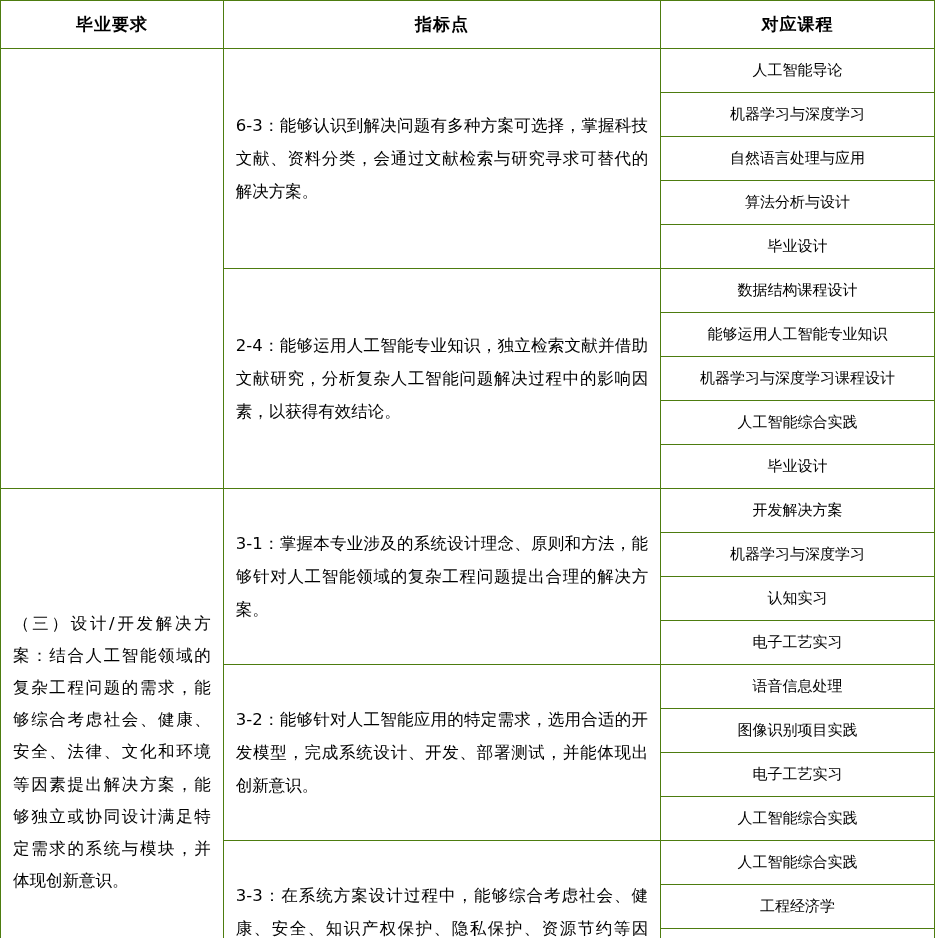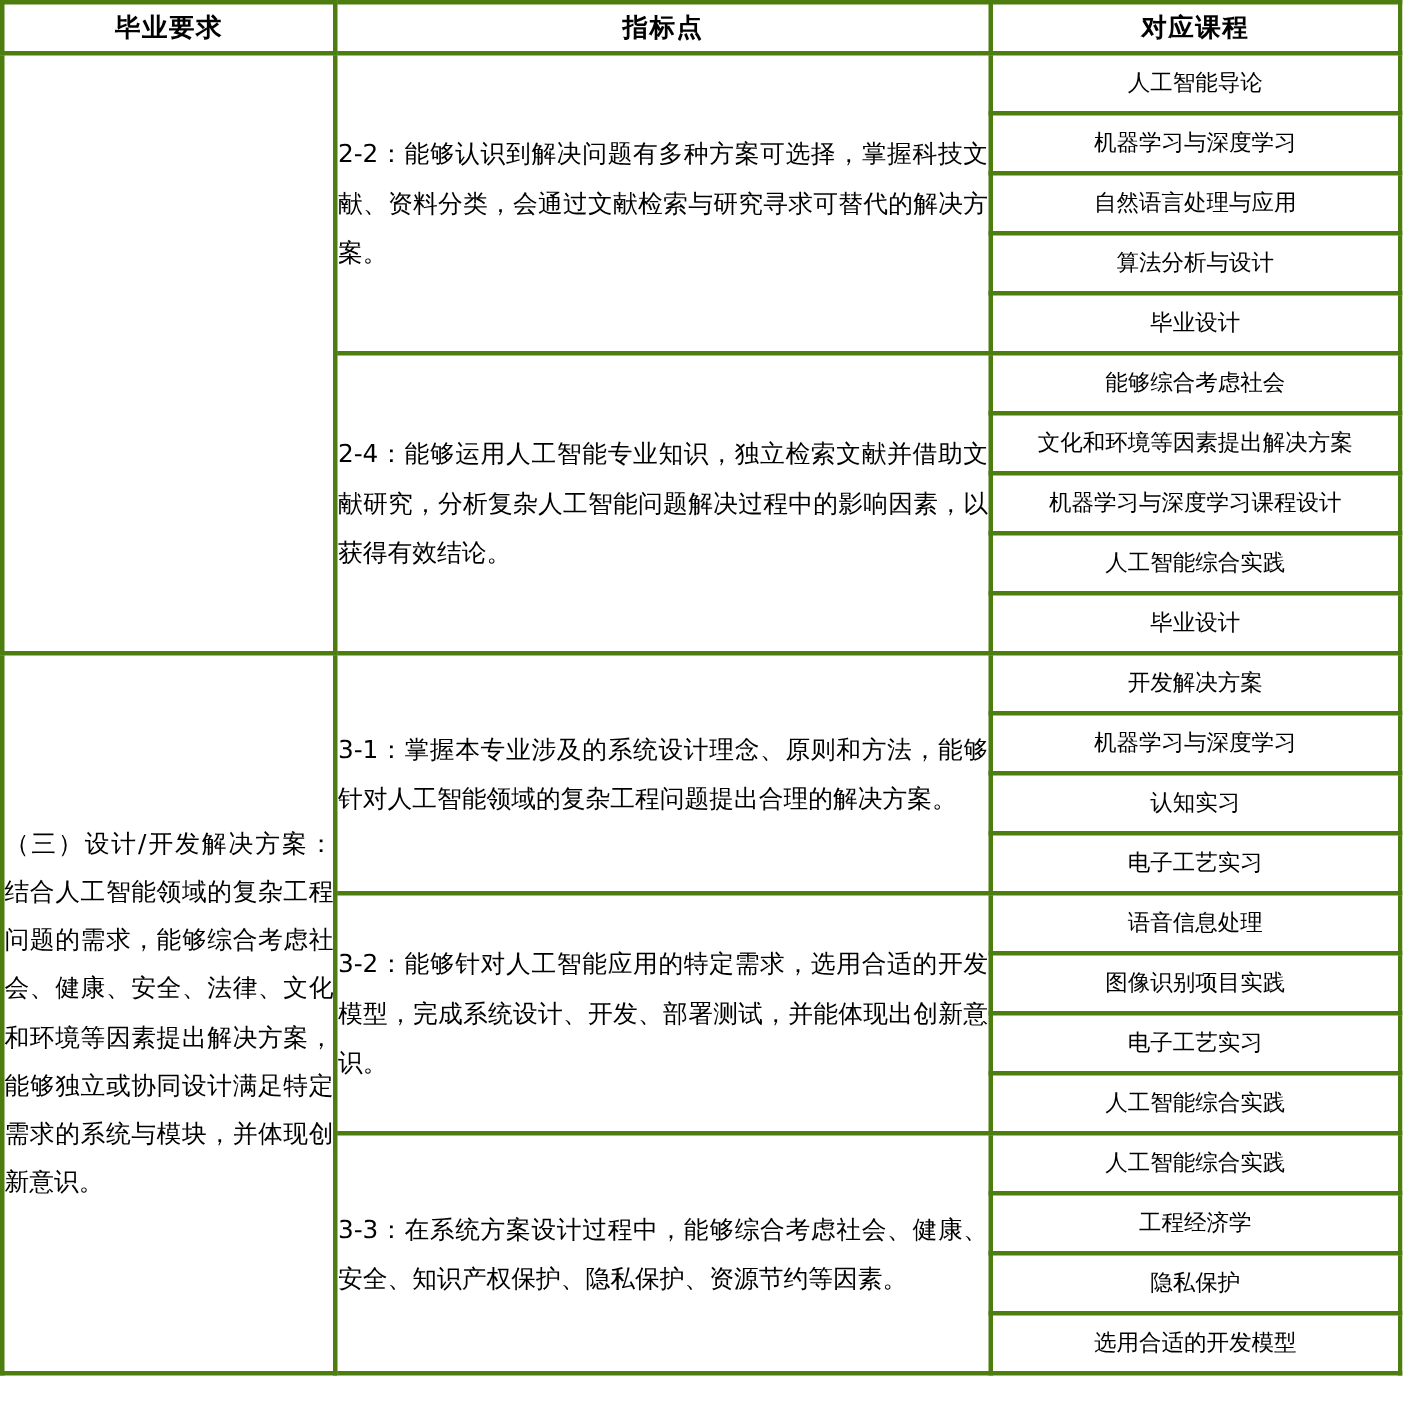--- a/index.html
+++ b/index.html
@@ -13,23 +13,23 @@
     font-family: "DejaVu Sans", "Liberation Sans", sans-serif;
     color: #000000;
     overflow: hidden;
   }
   table.matrix {
     border-collapse: collapse;
     width: 935px;
     table-layout: fixed;
   }
   table.matrix td, table.matrix th {
-    border: 3px solid #4d7c0f;
+    border: 1px solid #4d7c0f;
     vertical-align: middle;
-    padding: 0;
+    padding: 12px;
     box-sizing: border-box;
   }
   .col-req { width: 218px; }
   .col-ind { width: 428px; }
   .col-course { width: 268px; }
 
   thead th {
     height: 34px;
     font-size: 17px;
     font-weight: bold;
@@ -70,42 +70,42 @@
     <tr>
       <th class="col-req">毕业要求</th>
       <th class="col-ind">指标点</th>
       <th class="col-course">对应课程</th>
     </tr>
   </thead>
   <tbody>
 
     <tr>
       <td class="col-req req-cell empty-cell" rowspan="10"></td>
-      <td class="col-ind ind-cell" rowspan="5">2-2：能够认识到解决问题有多种方案可选择，掌握科技文献、资料分类，会通过文献检索与研究寻求可替代的解决方案。</td>
+      <td class="col-ind ind-cell" rowspan="5">6-3：能够认识到解决问题有多种方案可选择，掌握科技文献、资料分类，会通过文献检索与研究寻求可替代的解决方案。</td>
       <td class="col-course course-cell">人工智能导论</td>
     </tr>
     <tr>
       <td class="col-course course-cell">机器学习与深度学习</td>
     </tr>
     <tr>
       <td class="col-course course-cell">自然语言处理与应用</td>
     </tr>
     <tr>
       <td class="col-course course-cell">算法分析与设计</td>
     </tr>
     <tr>
       <td class="col-course course-cell">毕业设计</td>
     </tr>
 
     <tr>
       <td class="col-ind ind-cell" rowspan="5">2-4：能够运用人工智能专业知识，独立检索文献并借助文献研究，分析复杂人工智能问题解决过程中的影响因素，以获得有效结论。</td>
-      <td class="col-course course-cell">能够综合考虑社会</td>
+      <td class="col-course course-cell">数据结构课程设计</td>
     </tr>
     <tr>
-      <td class="col-course course-cell">文化和环境等因素提出解决方案</td>
+      <td class="col-course course-cell">能够运用人工智能专业知识</td>
     </tr>
     <tr>
       <td class="col-course course-cell">机器学习与深度学习课程设计</td>
     </tr>
     <tr>
       <td class="col-course course-cell">人工智能综合实践</td>
     </tr>
     <tr>
       <td class="col-course course-cell">毕业设计</td>
     </tr>

